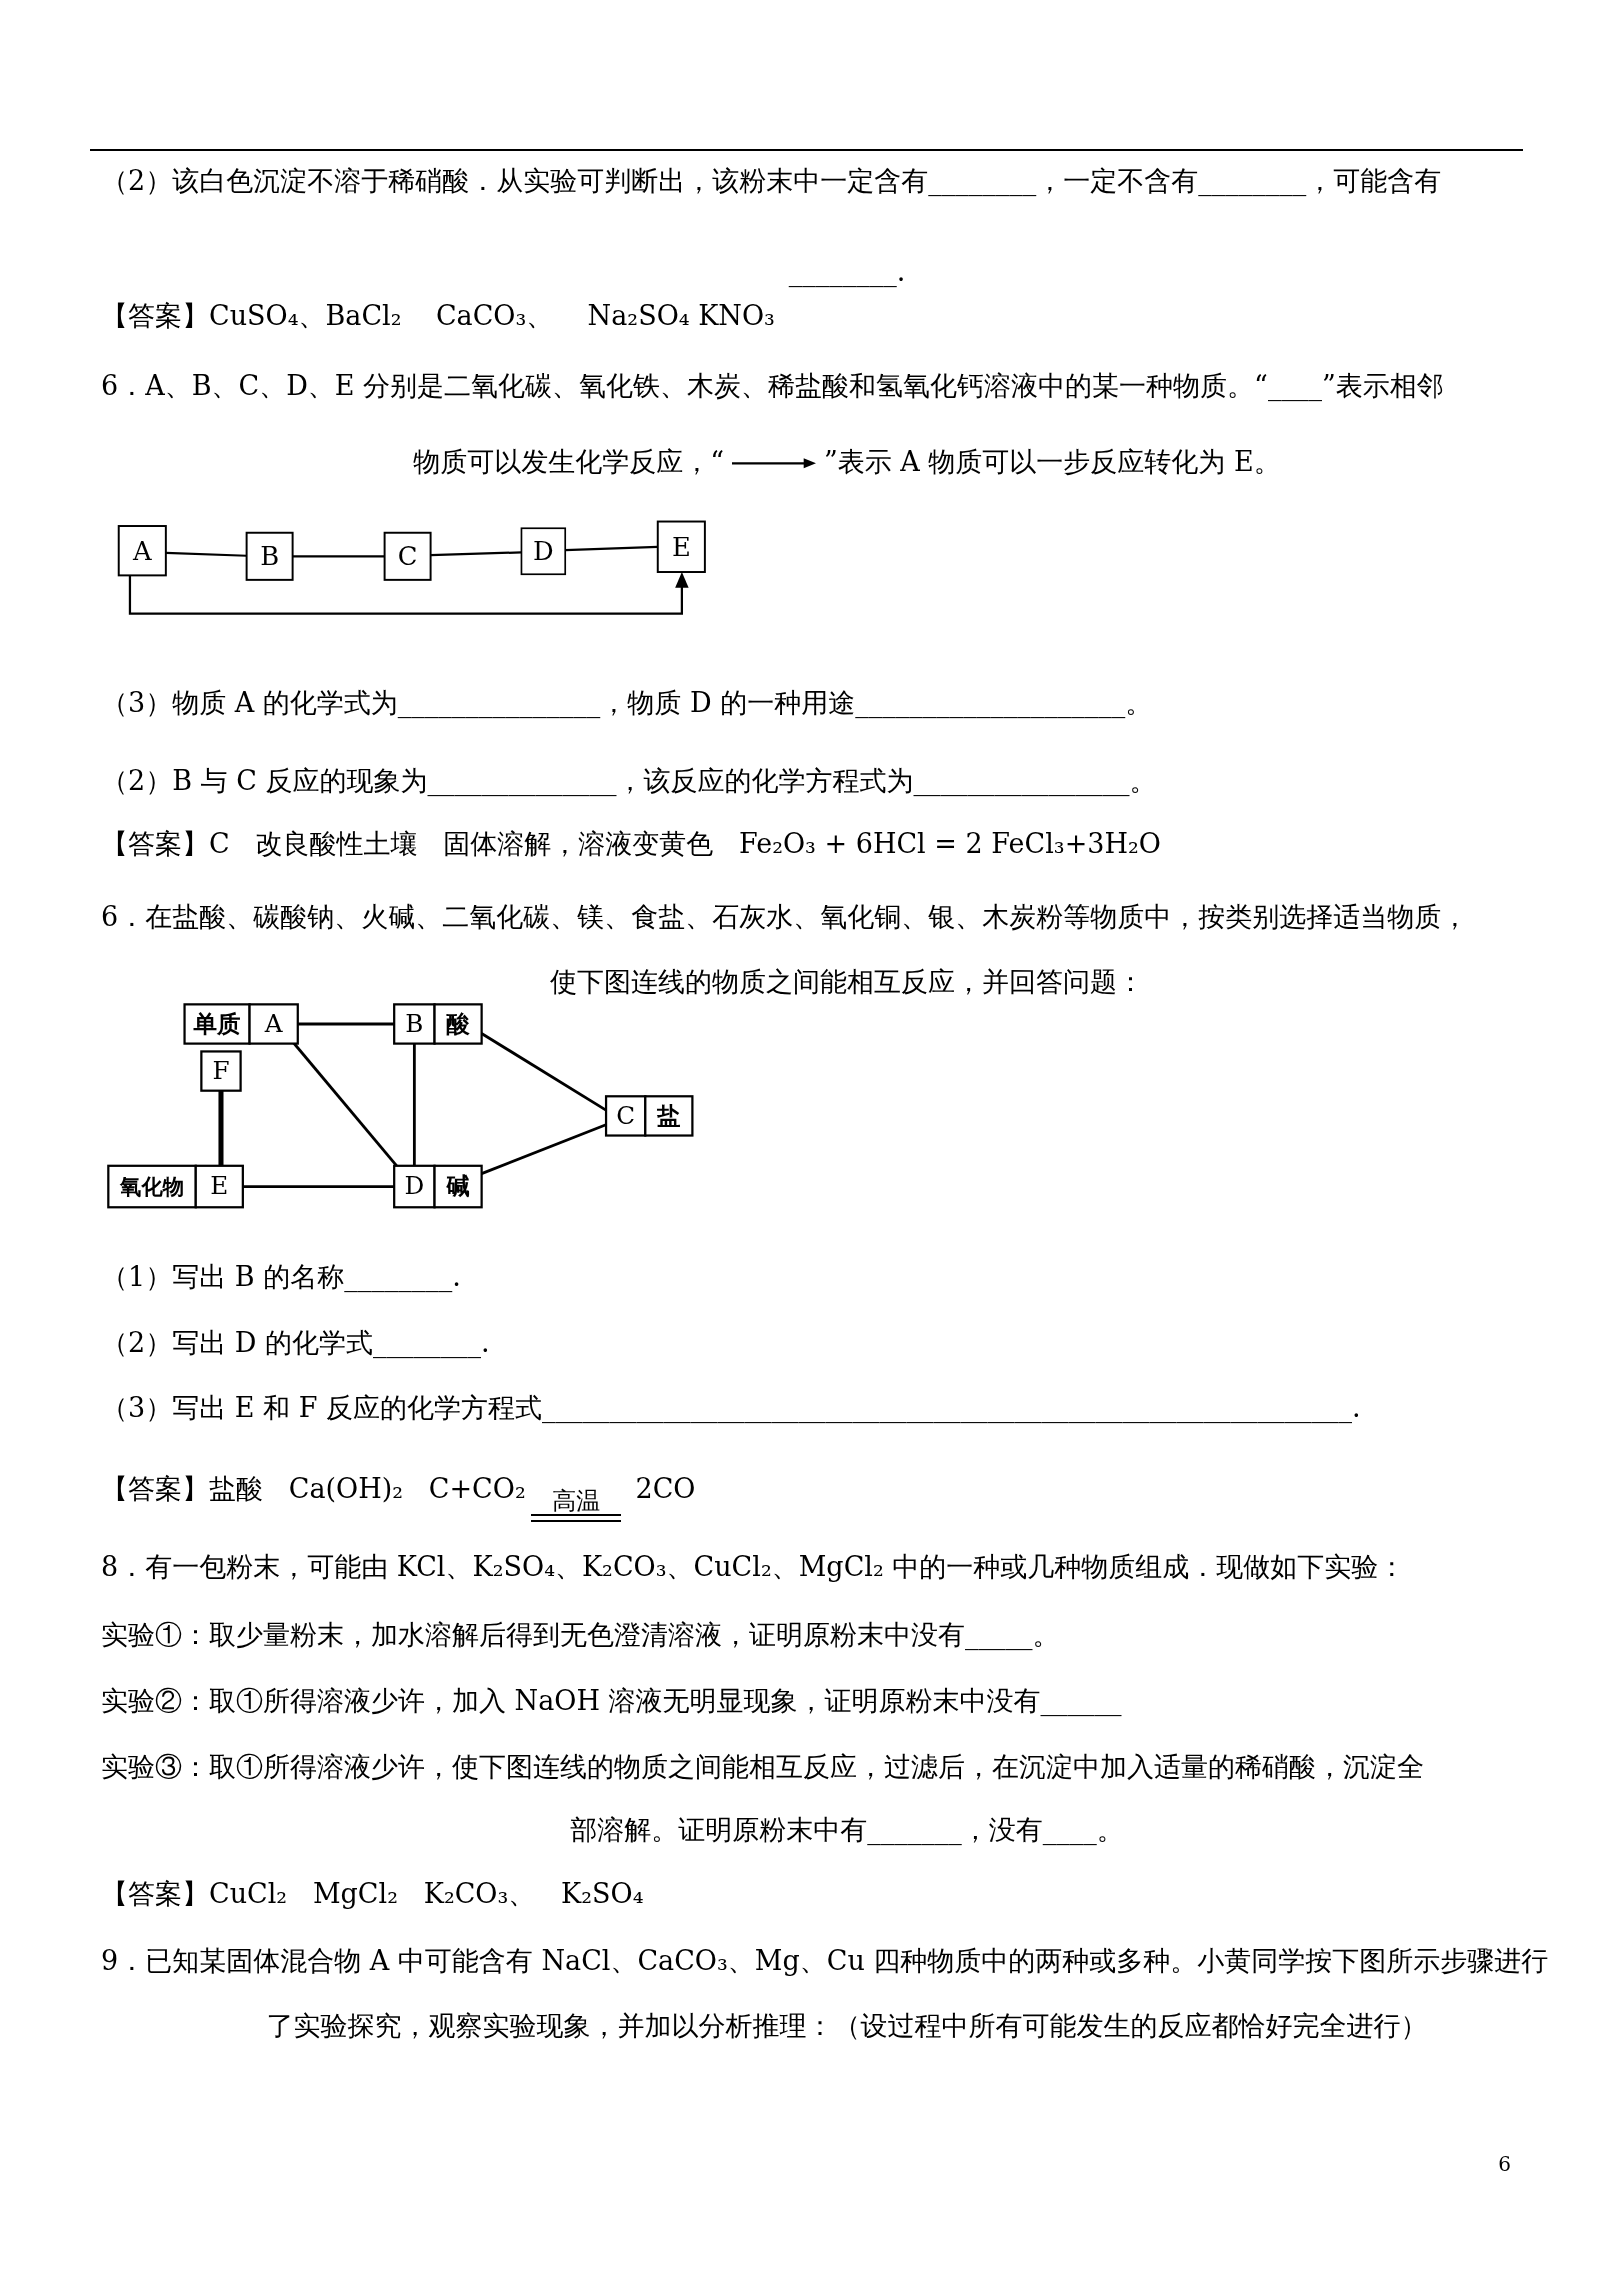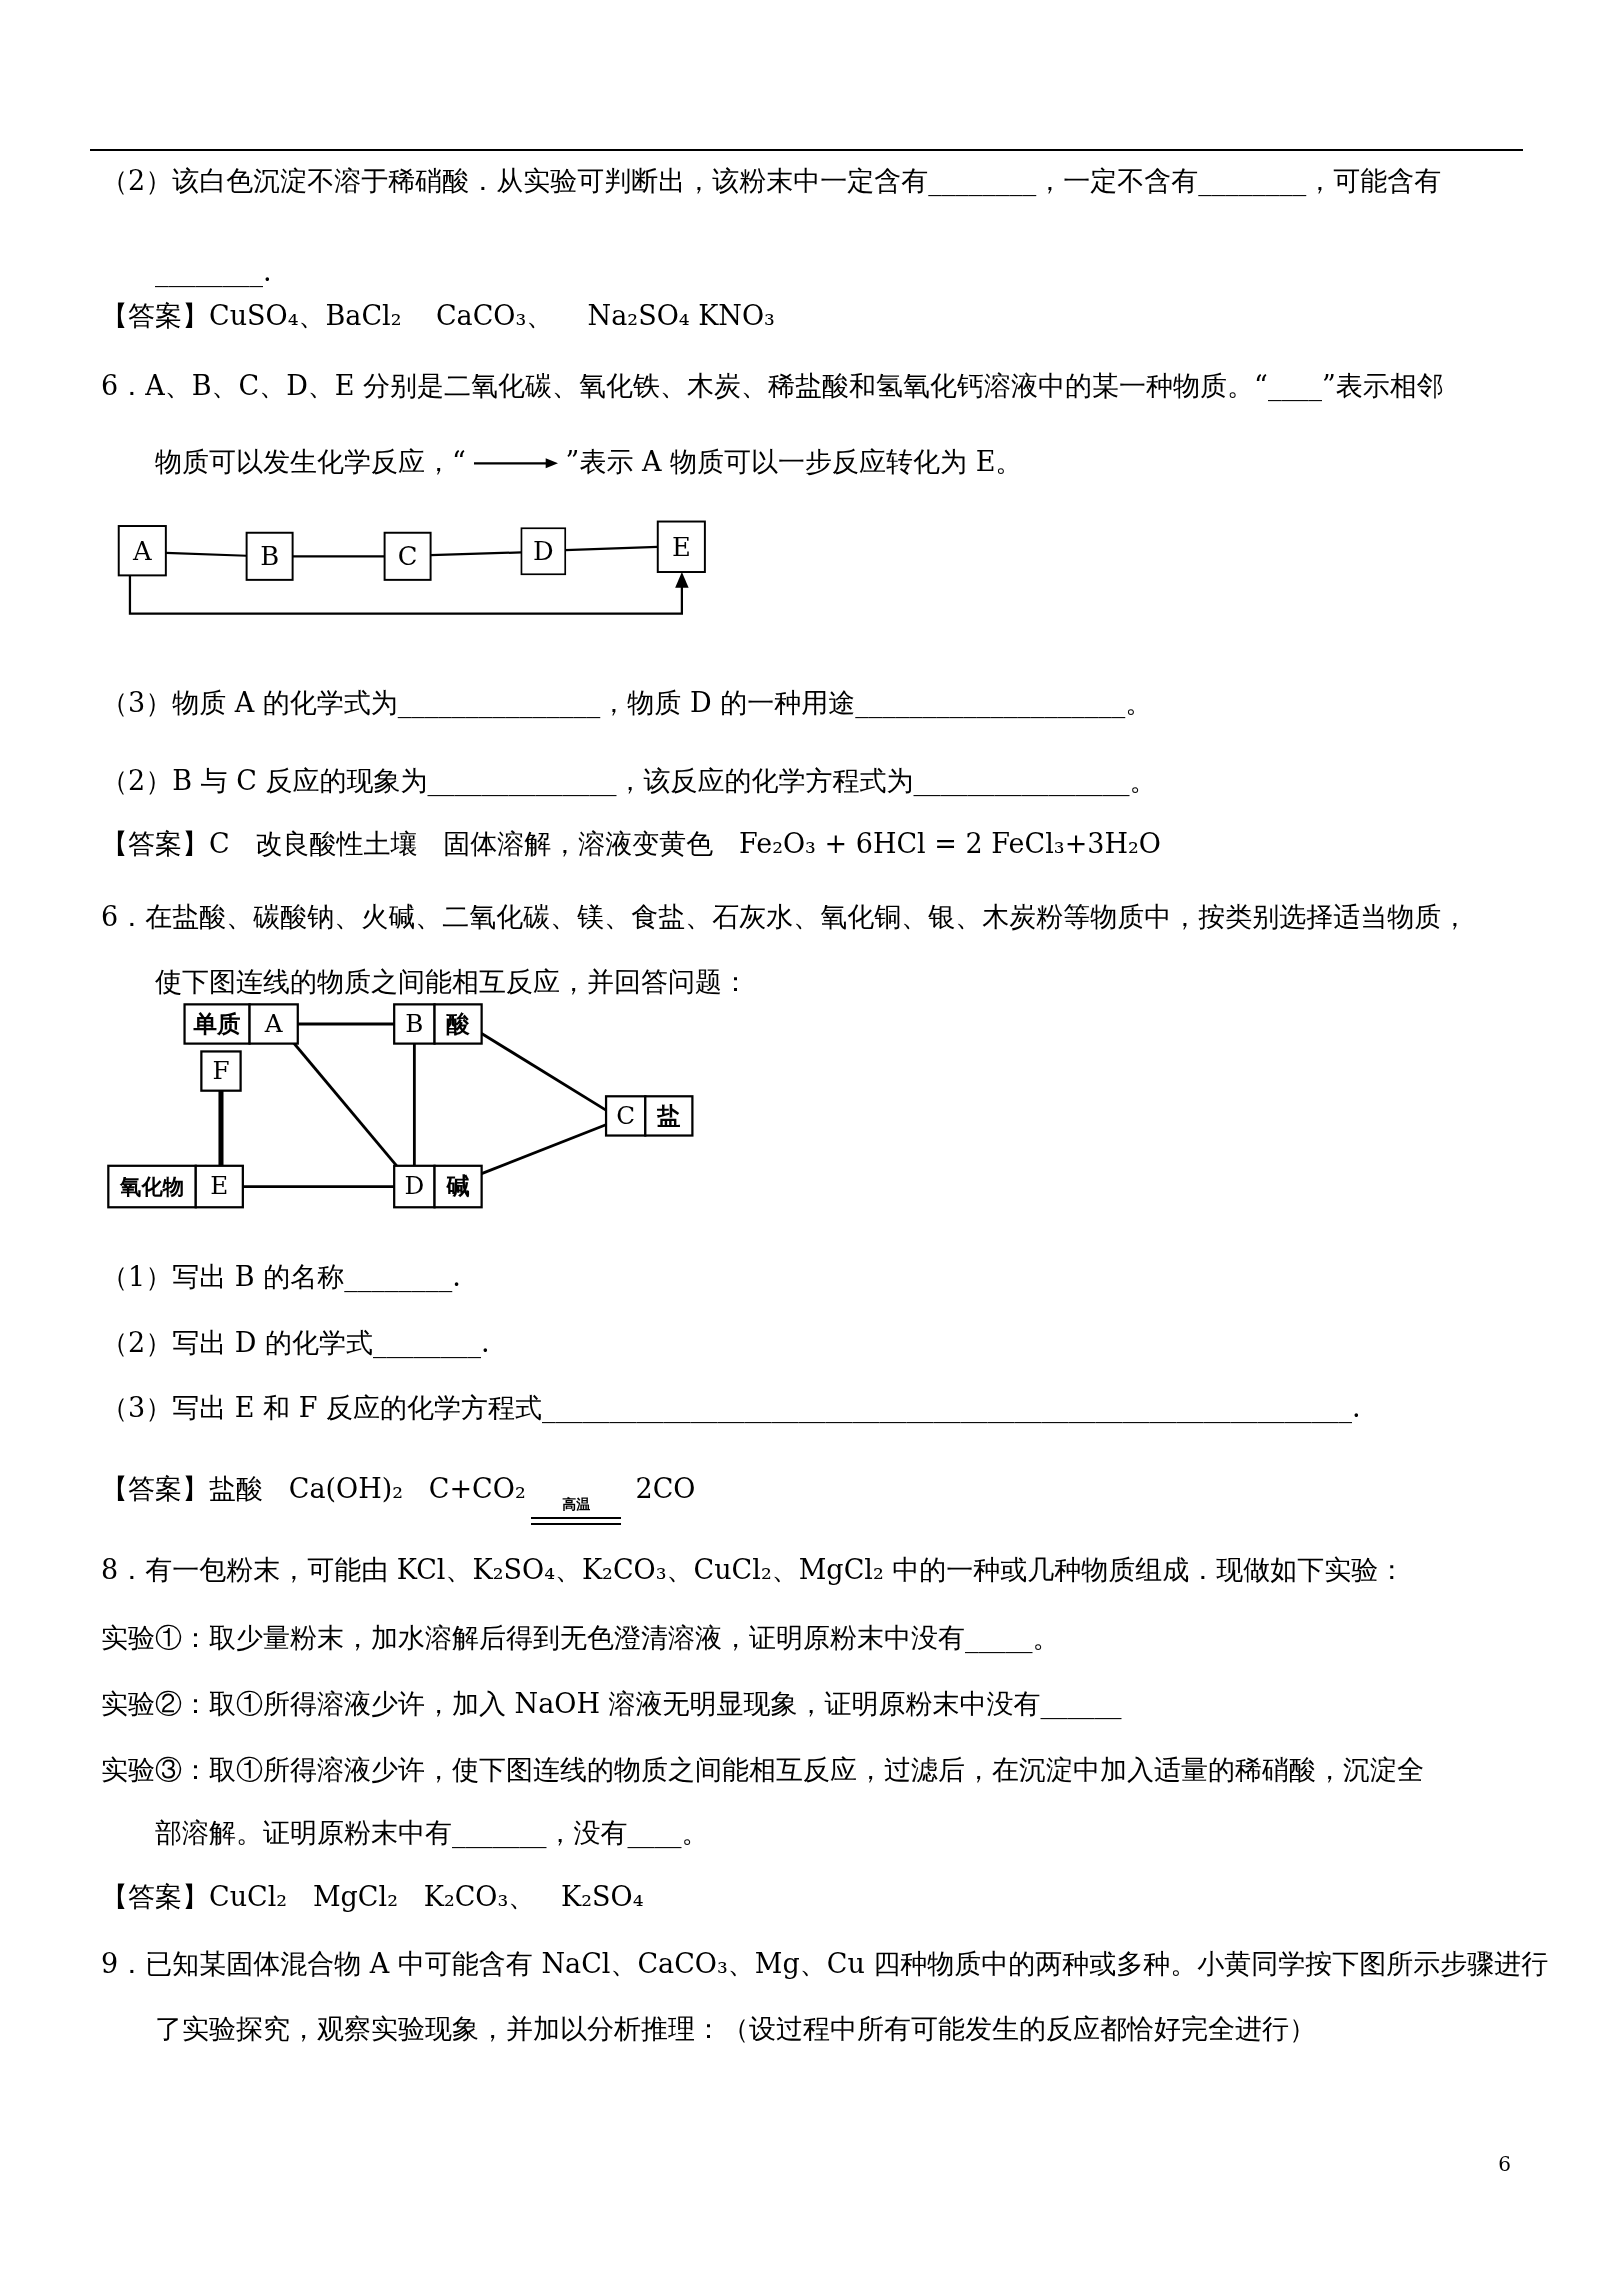--- a/index.html
+++ b/index.html
@@ -20,35 +20,35 @@
     height: 0;
     border-top: 2.2px solid #000;
   }
   .content { padding: 164px 84px 0 101px; }
   .line {
     font-size: 27px;
     line-height: 34px;
     margin: 0;
     white-space: pre;
   }
-  .indent { padding-left: 54px; }
+  .indent { padding-left: 54px; text-align: center; }
   svg.diagram { display: block; }
   .diag1 { margin: 30px 0 0 11.2px; }
   .diag2 { margin: 2.8px 0 0 5.6px; }
   svg text { font-family: "DejaVu Serif", "Liberation Serif", serif; }
   .cjk-label { font-weight: bold; }
   .arrow-inline { vertical-align: middle; margin: 0 7.9px; }
   .cond {
     display: inline-flex;
     flex-direction: column;
     align-items: center;
     vertical-align: -11.2px;
     margin: 0 5.6px;
   }
-  .cond-text { font-size: 14px; font-weight: bold; line-height: 25px; }
+  .cond-text { font-size: 24px; font-weight: normal; line-height: 25px; }
   .cond-line {
     width: 90px;
     height: 3.4px;
     border-top: 2.8px solid #000;
     border-bottom: 2.8px solid #000;
   }
   .pageno {
     position: absolute;
     top: 2152px;
     right: 112px;

